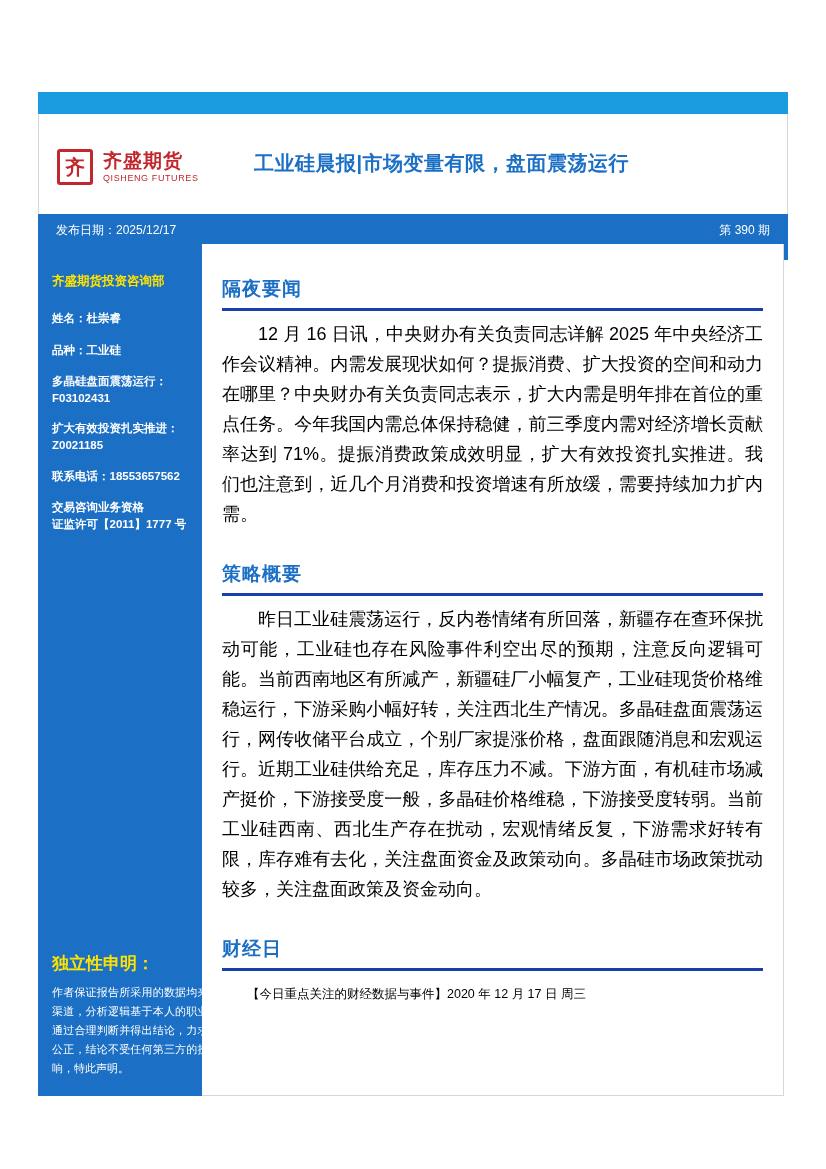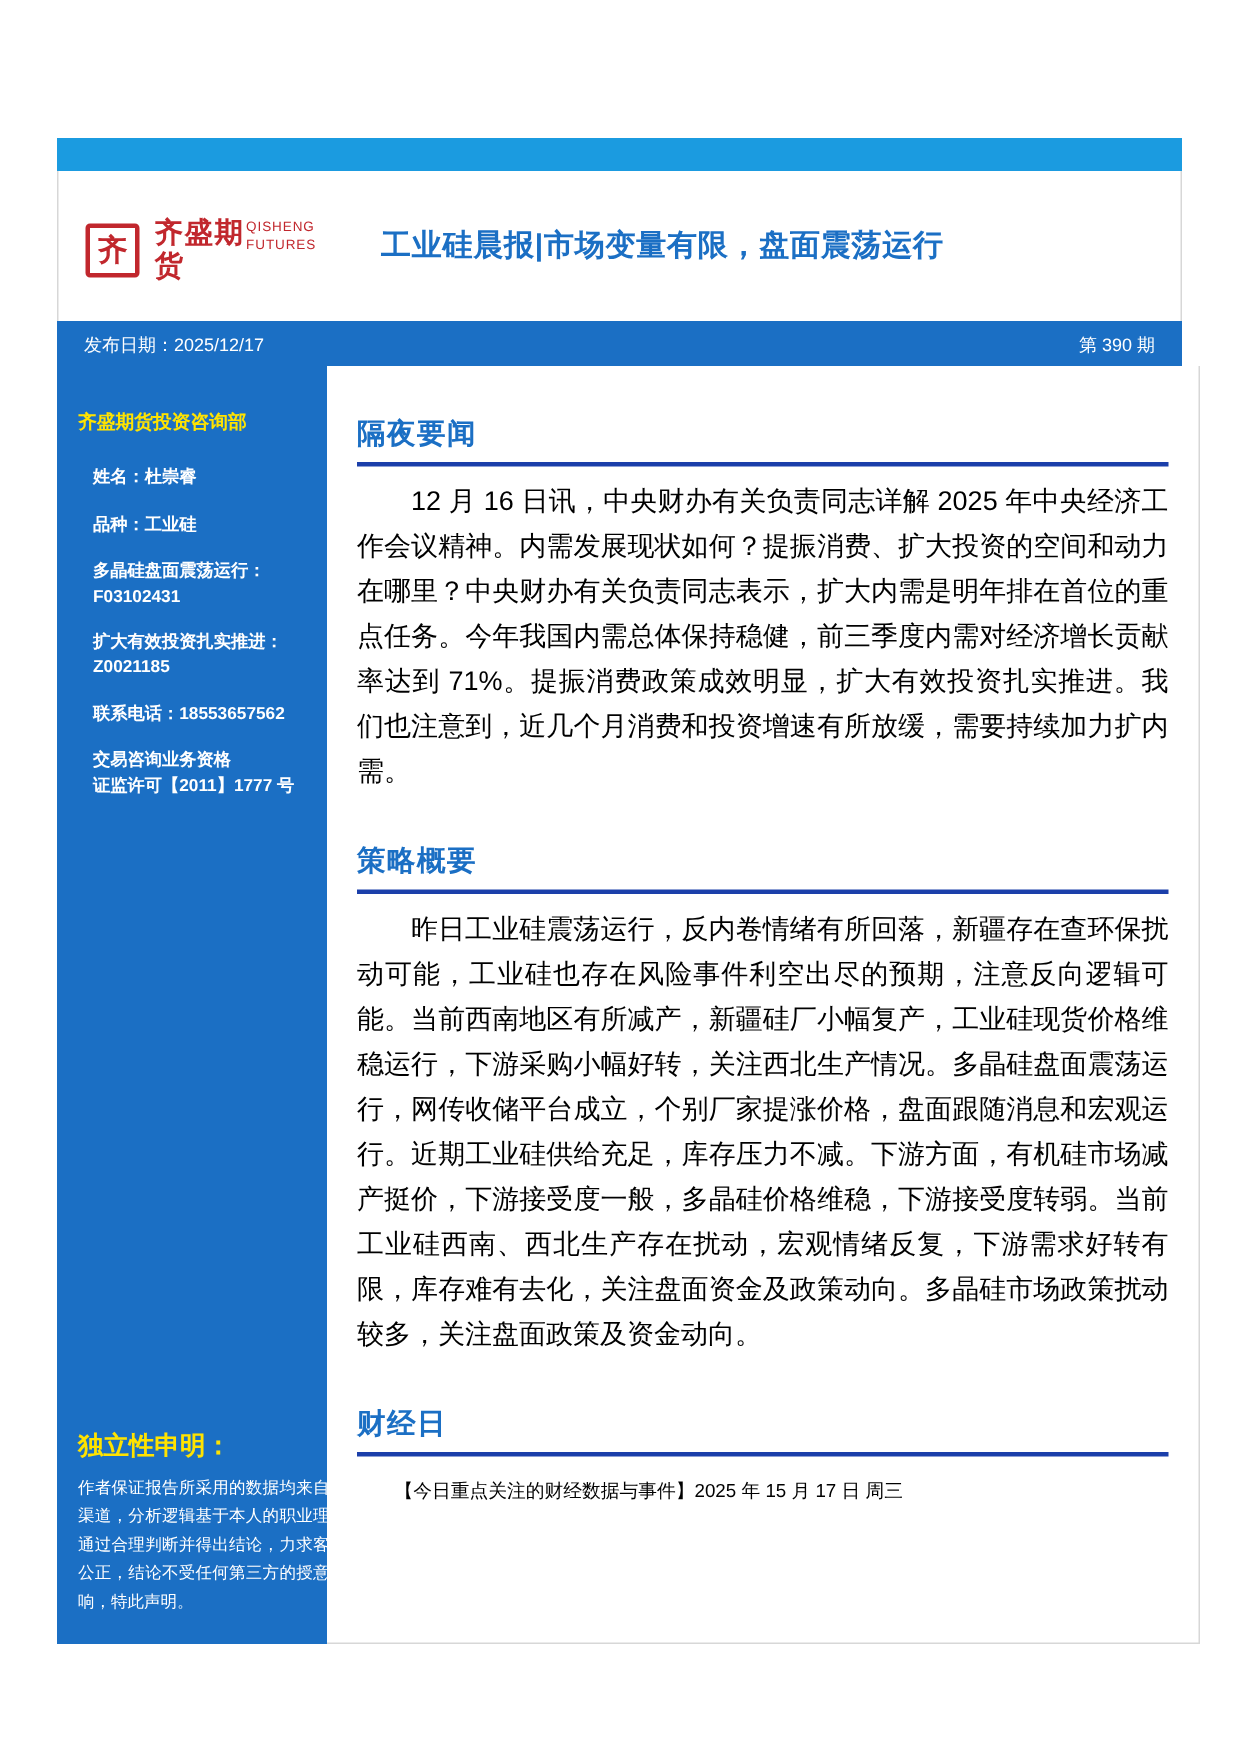--- a/index.html
+++ b/index.html
@@ -74,21 +74,21 @@
     left: 0; right: 0; top: 50%;
     transform: translateY(-50%);
     text-align: center;
     font-size: 20px;
     color: #c1272d;
     font-weight: bold;
     font-family: "DejaVu Sans", sans-serif;
   }
   .logo-text {
     display: flex;
-    flex-direction: row;
+    flex-direction: column;
     justify-content: center;
   }
   .logo-cn {
     font-size: 19px;
     font-weight: bold;
     color: #c1272d;
     letter-spacing: 1px;
     line-height: 22px;
   }
   .logo-en {
@@ -150,21 +150,20 @@
     font-size: 12.5px;
     font-weight: bold;
     color: #ffe300;
     margin-bottom: 18px;
   }
   .sb-row {
     margin-bottom: 13px;
     font-weight: bold;
     font-size: 11.5px;
     color: #ffffff;
-    margin-left: 10px;
   }
   .sb-row.two-line { line-height: 17px; }
 
   .disclaimer {
     position: absolute;
     left: 14px;
     right: 12px;
     bottom: 18px;
   }
   .disc-title {
@@ -176,21 +175,21 @@
   .disc-body {
     font-size: 11px;
     line-height: 19px;
     color: #ffffff;
     text-align: justify;
   }
 
   
   .content {
     position: absolute;
-    left: 218px;
+    left: 202px;
     top: 244px;
     width: 582px;
     height: 852px;
     background: #ffffff;
     border-right: 1px solid #d7d7d7;
     border-bottom: 1px solid #d7d7d7;
     box-sizing: border-box;
     padding: 0 20px;
   }
   .section { margin-top: 4px; }
@@ -278,18 +277,18 @@
 
     <div class="section">
       <div class="sec-head">策略概要</div>
       <div class="sec-rule"></div>
       <div class="sec-body indent">昨日工业硅震荡运行，反内卷情绪有所回落，新疆存在查环保扰动可能，工业硅也存在风险事件利空出尽的预期，注意反向逻辑可能。当前西南地区有所减产，新疆硅厂小幅复产，工业硅现货价格维稳运行，下游采购小幅好转，关注西北生产情况。多晶硅盘面震荡运行，网传收储平台成立，个别厂家提涨价格，盘面跟随消息和宏观运行。近期工业硅供给充足，库存压力不减。下游方面，有机硅市场减产挺价，下游接受度一般，多晶硅价格维稳，下游接受度转弱。当前工业硅西南、西北生产存在扰动，宏观情绪反复，下游需求好转有限，库存难有去化，关注盘面资金及政策动向。多晶硅市场政策扰动较多，关注盘面政策及资金动向。</div>
     </div>
 
     <div class="section">
       <div class="sec-head">财经日</div>
       <div class="sec-rule"></div>
-      <div class="sec-body indent small">【今日重点关注的财经数据与事件】2025 年 15 月 17 日 周三</div>
+      <div class="sec-body indent small">【今日重点关注的财经数据与事件】2020 年 12 月 17 日 周三</div>
     </div>
 
   </div>
 
 </div>
 
 </body></html>

